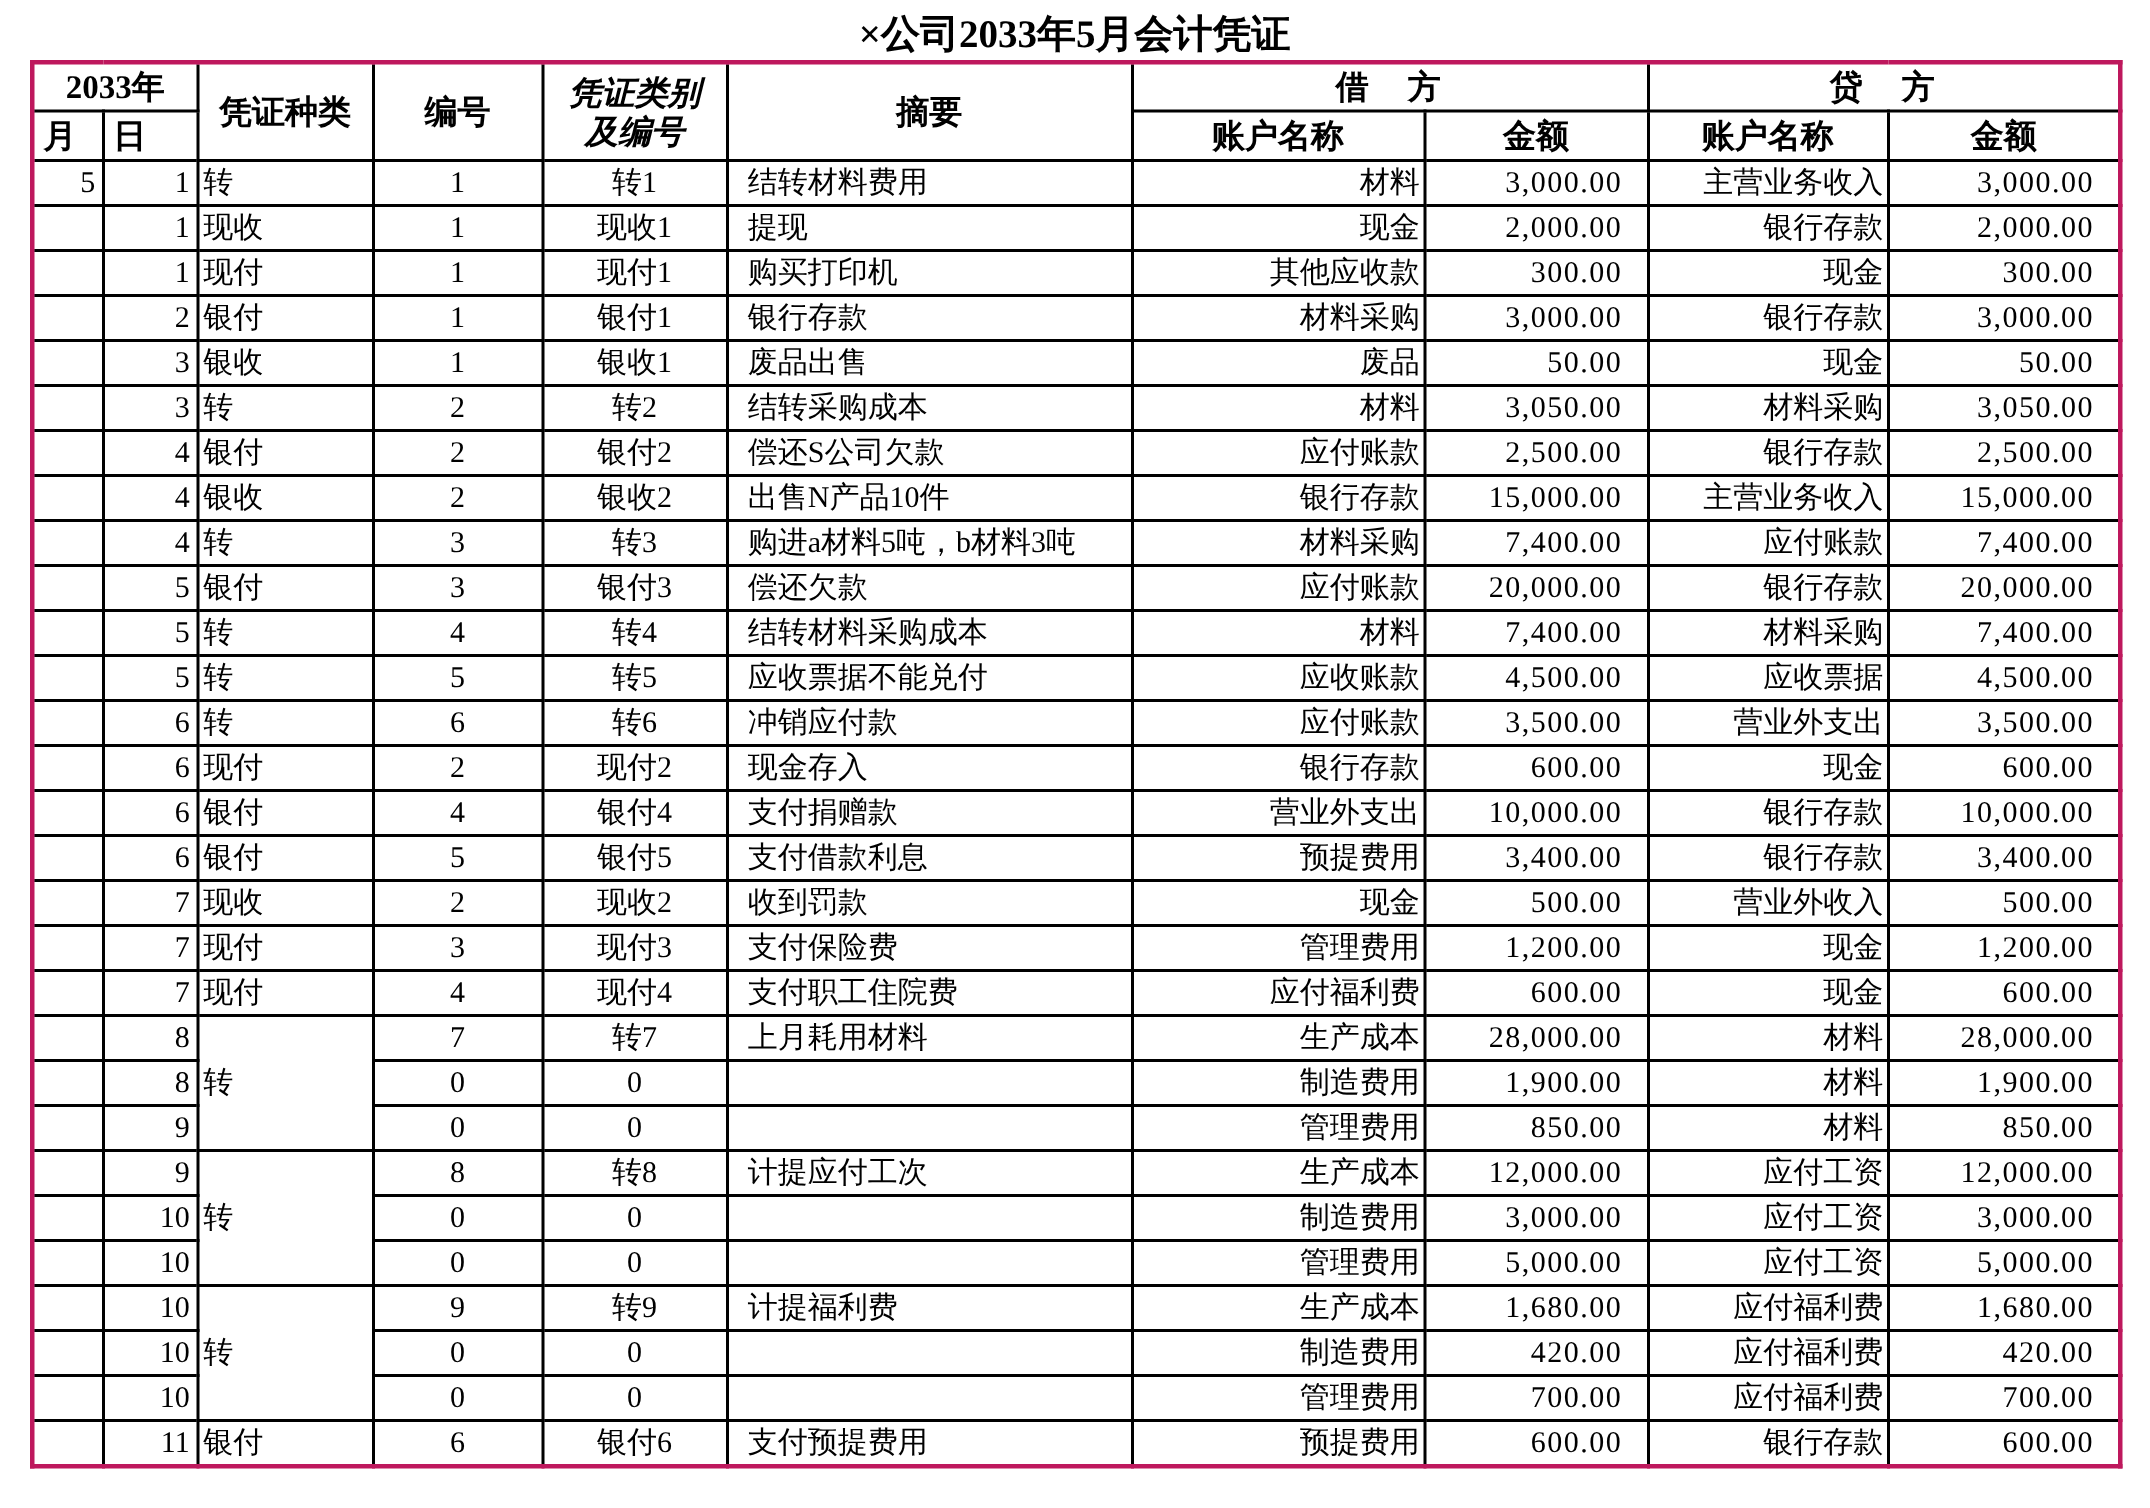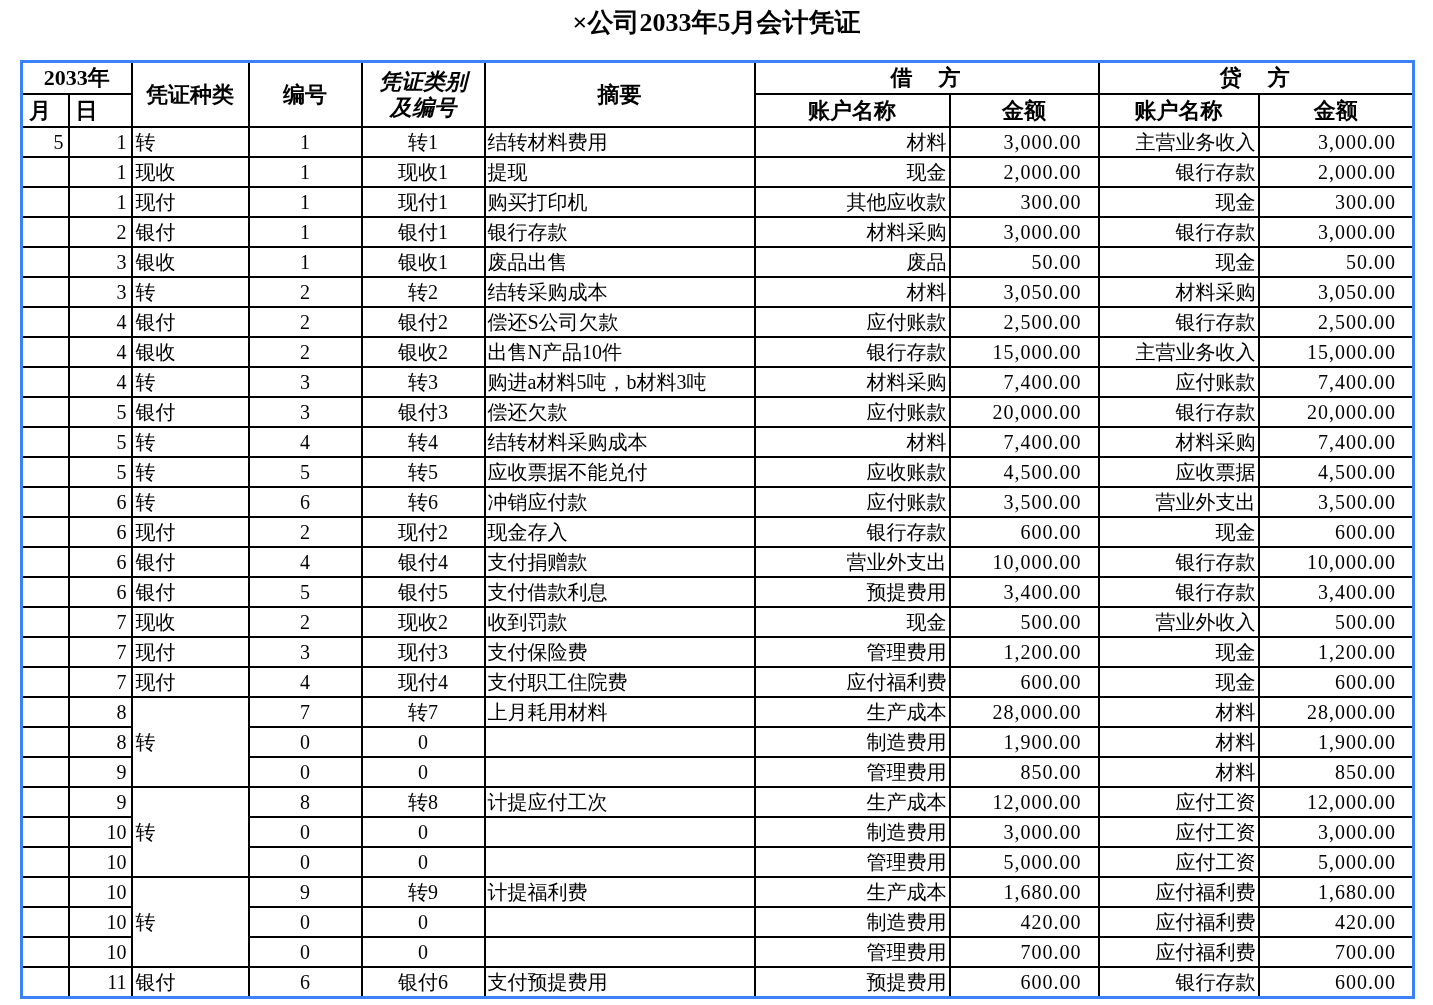--- a/index.html
+++ b/index.html
@@ -7,40 +7,39 @@
     width:1433px;height:1005px;overflow:hidden;color:#000;
     font-family:"Liberation Serif","DejaVu Serif",serif;
   }
   .title{
     text-align:center;font-size:26px;font-weight:bold;
     padding-top:6px;height:34px;line-height:34px;
   }
   table.voucher{
     border-collapse:collapse;table-layout:fixed;
     margin-left:20px;width:1392px;
-    border:3px solid #3b82f6;
-    margin-top:20px;
+    border:3px solid #be185d;
   }
   th,td{
     border:2px solid #000;box-sizing:border-box;
     overflow:hidden;white-space:nowrap;vertical-align:middle;
   }
   thead th{
     font-size:22px;font-weight:bold;text-align:center;padding:0 2px;
   }
   thead tr.h1{height:32px;}
   thead tr.h2{height:33px;}
   .cat-head div{line-height:26px;font-style:italic;}
   .group-head{letter-spacing:2px;}
   .month-head,.day-head{text-align:left;padding-left:6px;}
   tbody td{height:30px;font-size:20px;line-height:28px;padding:0 2px;}
   .c-month,.c-day{text-align:right;padding-right:4px;}
   .c-type{text-align:left;padding-left:3px;}
   .c-serial,.c-category{text-align:center;}
-  .c-summary{text-align:left;padding-left:2px;}
+  .c-summary{text-align:left;padding-left:13px;}
   .c-account{text-align:right;padding-left:6px;}
   .c-amount{text-align:right;padding-right:16px;letter-spacing:1px;}
 </style>
 </head>
 <body>
 
 <div class="title">×公司2033年5月会计凭证</div>
 
 <table class="voucher">
   <colgroup>

